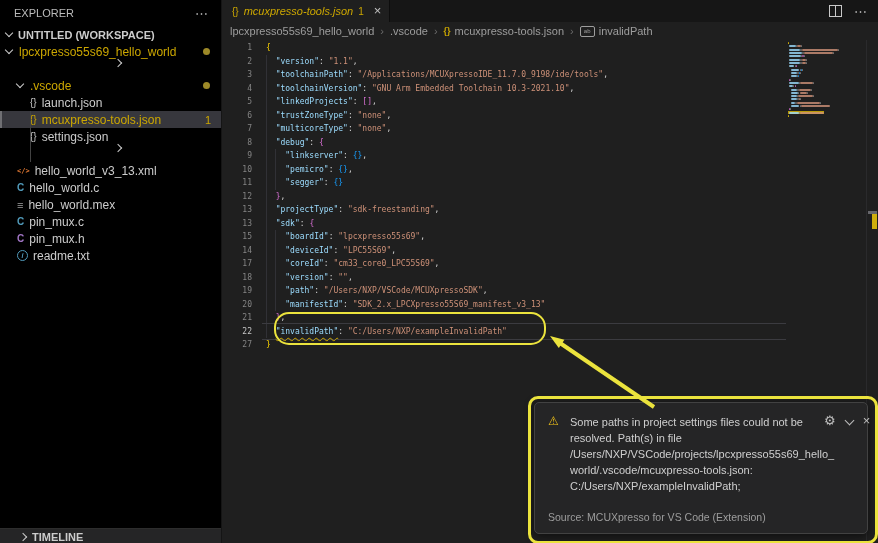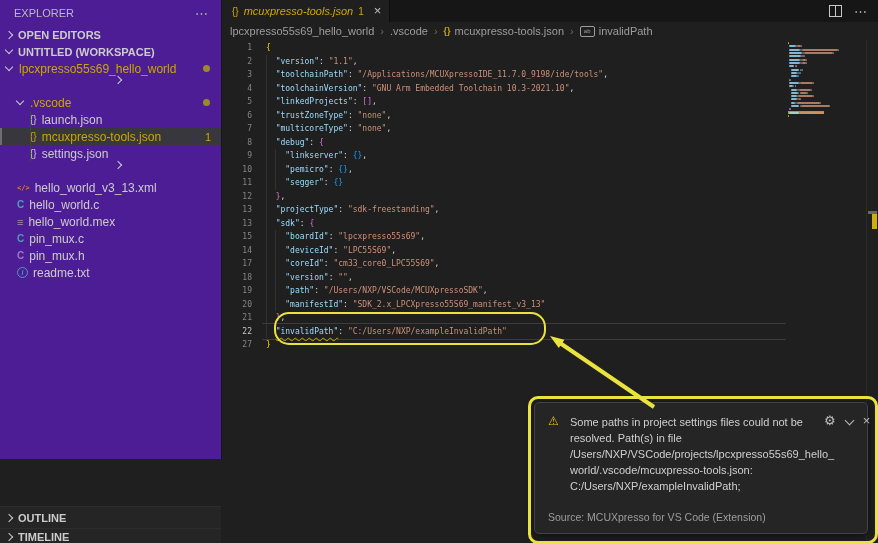--- a/index.html
+++ b/index.html
@@ -1,19 +1,19 @@
 <!DOCTYPE html>
 <html><head>
 <meta charset="utf-8">
 <style>
   html,body{margin:0;padding:0;background:#1f1f1f;}
   #screen{position:relative;width:878px;height:543px;overflow:hidden;background:#1f1f1f;
           font-family:"Liberation Sans",sans-serif;color:#cccccc;-webkit-font-smoothing:antialiased;}
   
-  #sidebar{position:absolute;left:0;top:0;width:221px;height:459px;background:#4c1d95;border-right:1px solid #151515;}
+  #sidebar{position:absolute;left:0;top:0;width:221px;height:543px;background:#000000;border-right:1px solid #151515;}
   .sb-header{display:flex;align-items:center;justify-content:space-between;height:26px;padding:0 12px 0 14px;}
   .sb-title{font-size:11px;color:#bbbbbb;}
   .sb-more{font-size:13px;color:#c5c5c5;letter-spacing:1px;cursor:pointer;}
   .sec-row{display:flex;align-items:center;height:17px;gap:4px;font-size:11px;font-weight:bold;color:#cccccc;padding-left:6px;}
   .tree-row{position:relative;display:flex;align-items:center;height:17px;gap:5px;font-size:12px;color:#cccccc;cursor:pointer;}
   .tree-row.warn{color:#cca700;}
   .tree-row.selected{background:#37373d;}
   .sel-bar{position:absolute;left:0;top:0;width:2px;height:17px;background:#6f6f73;}
   .chev{width:5px;height:5px;border-right:1.2px solid #cccccc;border-bottom:1.2px solid #cccccc;flex:0 0 auto;}
   .chev.right{transform:rotate(-45deg);margin-right:2px;}
@@ -85,24 +85,20 @@
 <body>
 
 <div id="screen">
 
   <div id="sidebar">
     <div class="sb-header">
       <span class="sb-title">EXPLORER</span>
       <span class="sb-more">⋯</span>
     </div>
     <div class="sec-row">
-      <span class="chev right"></span>
-      <span>OPEN EDITORS</span>
-    </div>
-    <div class="sec-row">
       <span class="chev down"></span>
       <span>UNTITLED (WORKSPACE)</span>
     </div>
     <div id="file-tree">
         <div class="tree-row warn" style="padding-left: 6px;">
           <span class="chev down"></span>
           <span class="tree-label">lpcxpresso55s69_hello_world</span>
           <span class="spacer"></span>
           <span class="dot-badge"></span>
         </div>
@@ -165,28 +161,22 @@
           <span class="spacer"></span>
         </div>
         <div class="tree-row" style="padding-left: 17px;">
           <span class="ficon ficon-txt">i</span>
           <span class="tree-label">readme.txt</span>
           <span class="spacer"></span>
         </div>
       </div>
     <div id="tree-guide"></div>
 
-    <div class="sb-bottom" style="top:506px;height:22px;">
-      <div class="sec-row" style="height:22px;">
-        <span class="chev right"></span>
-        <span>OUTLINE</span>
-      </div>
-    </div>
     <div class="sb-bottom" style="top:528px;height:15px;">
-      <div class="sec-row" style="height:15px;">
+      <div class="sec-row" style="height:15px;margin-left:14px;">
         <span class="chev right"></span>
         <span>TIMELINE</span>
       </div>
     </div>
   </div>
 
   <div id="editor">
     <div id="tabbar">
       <div id="tab">
         <span class="tab-json-icon">{}</span>

